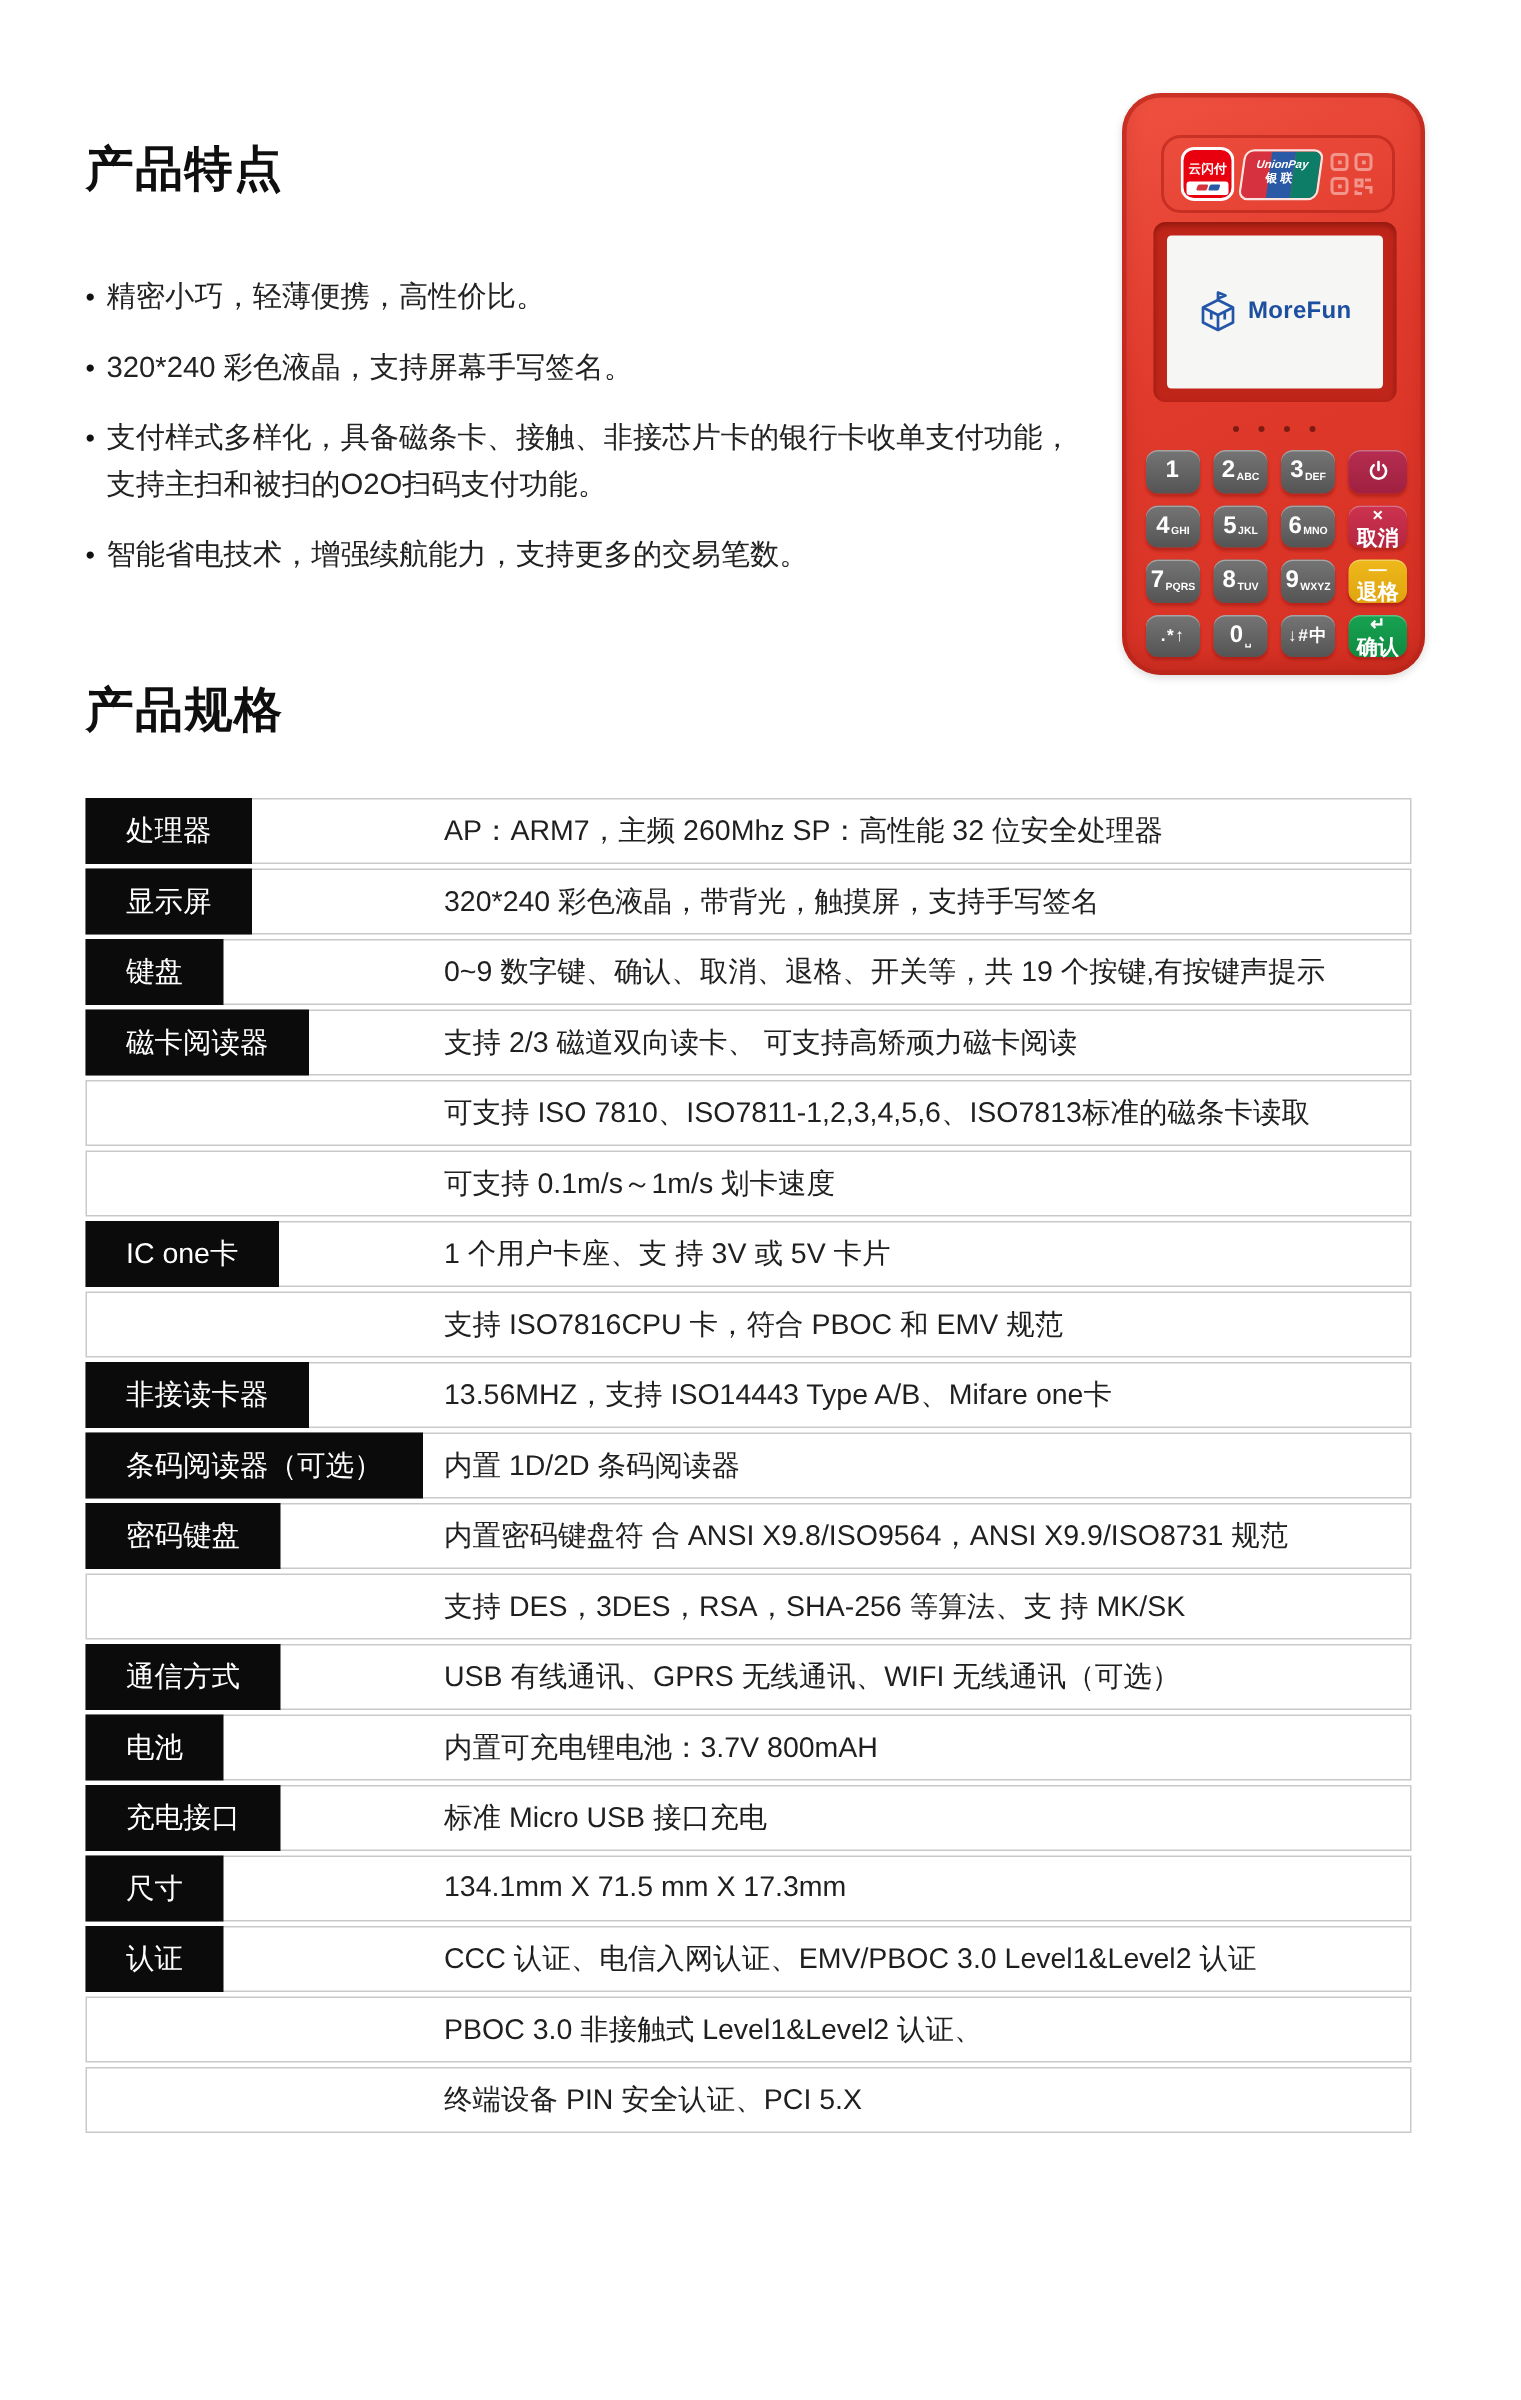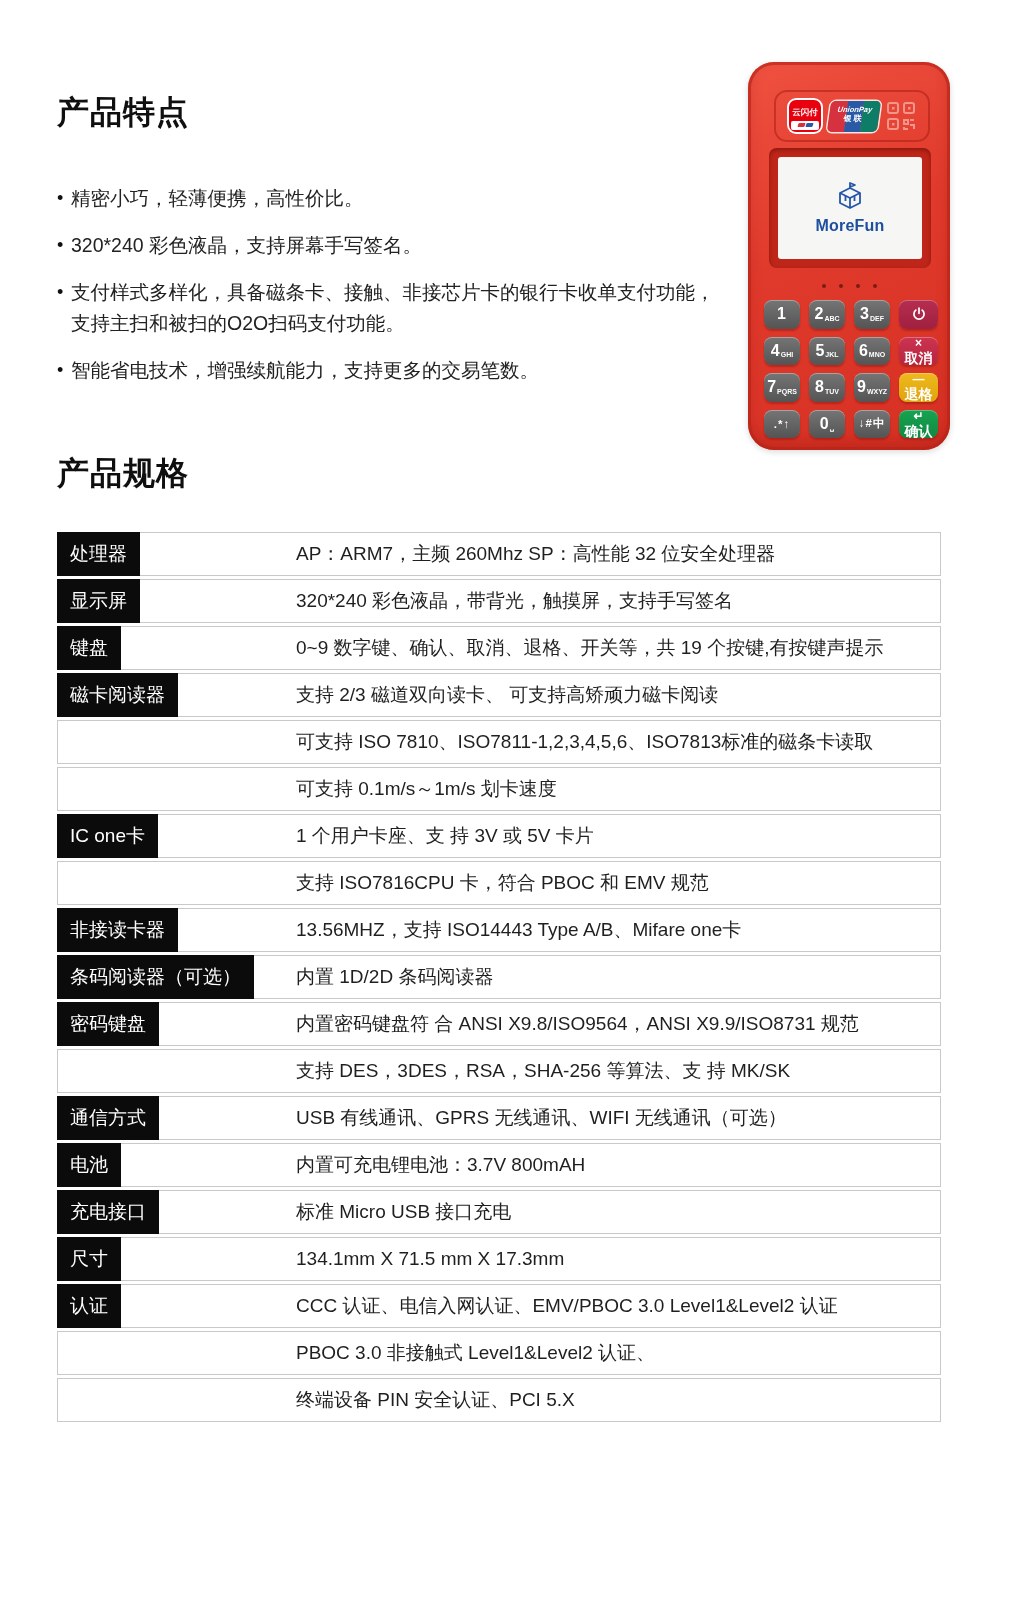--- a/index.html
+++ b/index.html
@@ -19,21 +19,21 @@
   .feature-item .ftext { flex:1; }
 
   
   .specs { position:absolute; left:57px; top:452px; width:727px; }
   .specs-title { font-size:32px; font-weight:bold; color:#0f0f0f; margin:0 0 36px 0; letter-spacing:1px; }
   .spec-table { width:884px; }
   .spec-row { position:relative; height:44px; border:1px solid #c9c9c9; margin-bottom:3px;
               display:flex; align-items:center; background:#fff; }
   .spec-label { position:absolute; left:-1px; top:-1px; height:calc(100% + 2px);
                 background:#0b0b0b; color:#ffffff; font-size:19px;
-                display:flex; align-items:center; padding:0 13px; white-space:nowrap; }
+                display:flex; align-items:center; padding:0 27px; white-space:nowrap; }
   .spec-value { padding-left:238px; font-size:19px; color:#1f1f1f; white-space:nowrap; }
 
   
   .device { position:absolute; left:748px; top:62px; width:202px; height:388px;
             background:linear-gradient(155deg,#ef5140 0%, #e03a2c 45%, #d63023 100%);
             border-radius:26px;
             box-shadow: inset 0 0 0 3px rgba(185,35,24,.65), inset 0 -8px 14px rgba(120,10,5,.25), 0 2px 6px rgba(0,0,0,.15); }
 
   .logo-strip { position:absolute; left:26px; right:20px; top:28px; height:52px;
                 border:2px solid rgba(173,30,20,.55); border-radius:13px;
@@ -57,21 +57,21 @@
   .unionpay .up-text { position:absolute; left:0; right:0; top:4px; text-align:center;
                        color:#fff; font-size:7.5px; font-weight:bold; font-style:italic; line-height:9px; }
   .unionpay .up-text .cn { font-style:normal; font-size:8px; letter-spacing:2px; }
   .qr-icon { width:32px; height:32px; }
 
   .screen-bezel { position:absolute; left:21px; right:19px; top:86px; height:120px;
                   background:#bf2619; border-radius:8px; padding:9px;
                   box-shadow:inset 0 2px 4px rgba(90,8,4,.5); }
   .screen { width:100%; height:100%; background:#f6f6f4; border-radius:3px;
             display:flex; align-items:center; justify-content:center; }
-  .brand-row { display:flex; align-items:center; gap:7px;flex-direction:column; }
+  .brand-row { display:flex; align-items:center; gap:7px; }
   .brand-row .brand-text { color:#1d4fa0; font-weight:bold; font-size:16px; letter-spacing:.2px; }
 
   .speaker-dots { position:absolute; left:0; right:0; top:222px; display:flex; justify-content:center; gap:13px; }
   .speaker-dots i { width:4px; height:4px; border-radius:50%; background:#7d1b12; display:block; }
 
   .keypad { position:absolute; left:16px; right:12px; top:238px; bottom:12px;
             display:grid; grid-template-columns:1fr 1fr 1fr 1.08fr;
             grid-auto-rows:1fr; gap:8px 9px; }
   .key { border-radius:8px; display:flex; align-items:center; justify-content:center;
          color:#fff; user-select:none; }

